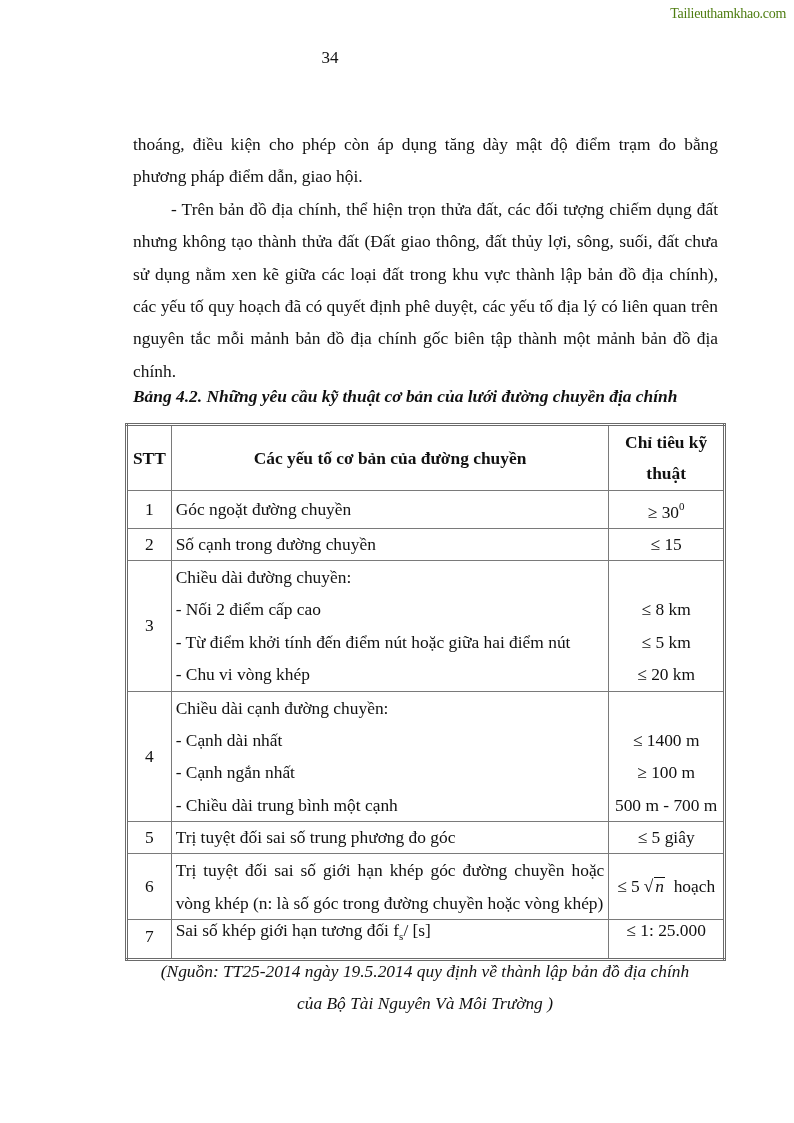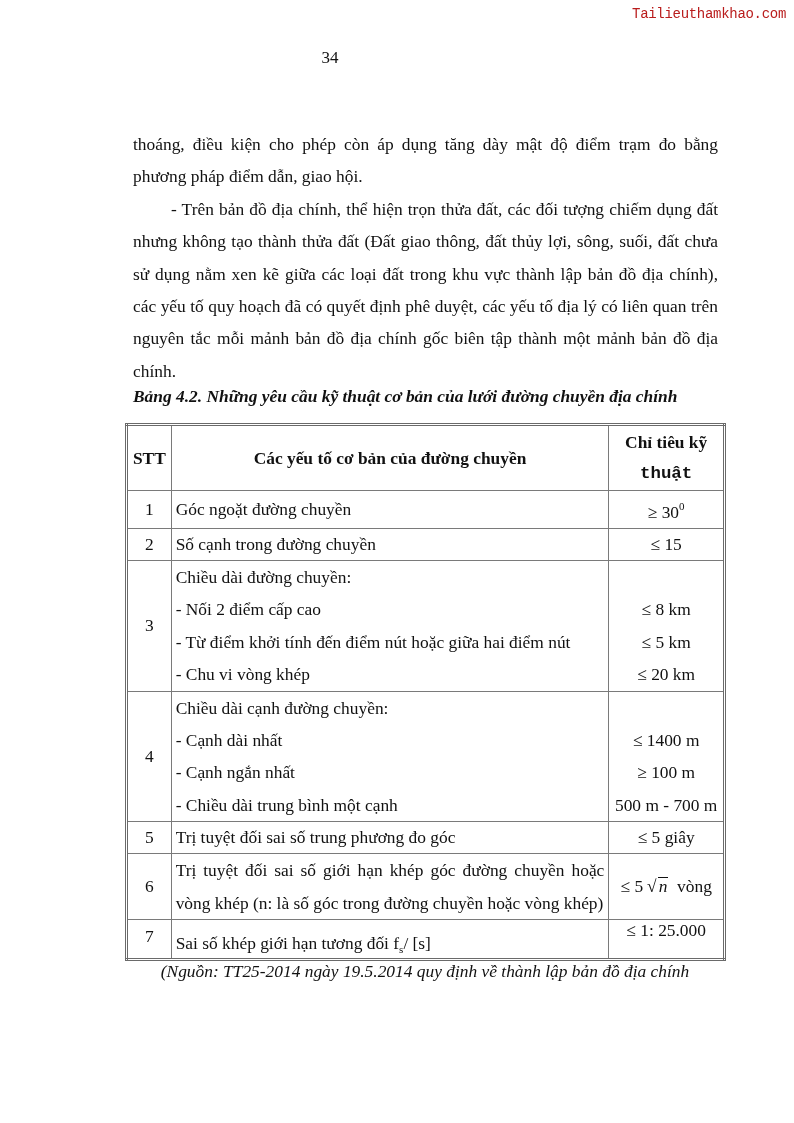--- a/index.html
+++ b/index.html
@@ -12,23 +12,23 @@
     height: 1123px;
     position: relative;
     overflow: hidden;
     font-family: "Liberation Serif", serif;
     color: #111;
   }
   .watermark {
     position: absolute;
     top: 6px;
     right: 8px;
-    font-family: Liberation Mono, monospace;
+    font-family: Liberation Serif, serif;
     font-size: 14px;
-    color: #b91c1c;
+    color: #4d7c0f;
     letter-spacing: -0.3px;
   }
   .page-number {
     position: absolute;
     top: 48px;
     left: 0;
     width: 660px;
     text-align: center;
     font-size: 17px;
   }
@@ -139,21 +139,21 @@
 
 <div class="caption">Bảng 4.2. Những yêu cầu kỹ thuật cơ bản của lưới đường chuyền địa chính</div>
 
 <table class="req-table">
   <thead>
     <tr>
       <th class="col-stt">STT</th>
       <th class="col-el">Các yếu tố cơ bản của đường chuyền</th>
       <th class="col-val">
         <span class="line" style="display:block;">Chỉ tiêu kỹ</span>
-        <span class="line" style="display:block;font-family:Liberation Mono, monospace;">thuật</span>
+        <span class="line" style="display:block;">thuật</span>
       </th>
     </tr>
   </thead>
   <tbody>
 
     <tr class="row-single">
       <td class="stt">1</td>
       <td class="elem">Góc ngoặt đường chuyền</td>
       <td class="val"><span>≥ 30</span><sup>0</sup></td>
     </tr>
@@ -202,27 +202,28 @@
       <td class="val">≤ 5 giây</td>
     </tr>
 
     <tr>
       <td class="stt">6</td>
       <td class="elem wrap">
         <span class="line">Trị tuyệt đối sai số giới hạn khép góc đường chuyền hoặc</span>
         <span class="line">vòng khép (n: là số góc trong đường chuyền hoặc vòng khép)</span>
       </td>
       <td class="val">
-        <span>≤ 5</span><span class="sqrt-sign">√</span><span class="sqrt">n</span>&nbsp;&nbsp;<span>vòng</span>
+        <span>≤ 5</span><span class="sqrt-sign">√</span><span class="sqrt">n</span>&nbsp;&nbsp;<span>hoạch</span>
       </td>
     </tr>
 
     <tr style="height:40px;">
       <td class="stt" style="vertical-align:top; padding-top:6px;">7</td>
-      <td class="elem" style="vertical-align:top; padding-top:13px;"><span>Sai số khép giới hạn tương đối f</span><sub>s</sub><span>/ [s]</span></td>
+      <td class="elem" style="vertical-align:top; padding-top:0;"><span>Sai số khép giới hạn tương đối f</span><sub>s</sub><span>/ [s]</span></td>
       <td class="val" style="vertical-align:top; ">≤ 1: 25.000</td>
     </tr>
   </tbody>
 </table>
 
 <div class="source">
   <p>(Nguồn: TT25-2014 ngày 19.5.2014 quy định về thành lập bản đồ địa chính</p>
+  <p>của Bộ Tài Nguyên Và Môi Trường )</p>
 </div>
 
 </body></html>

